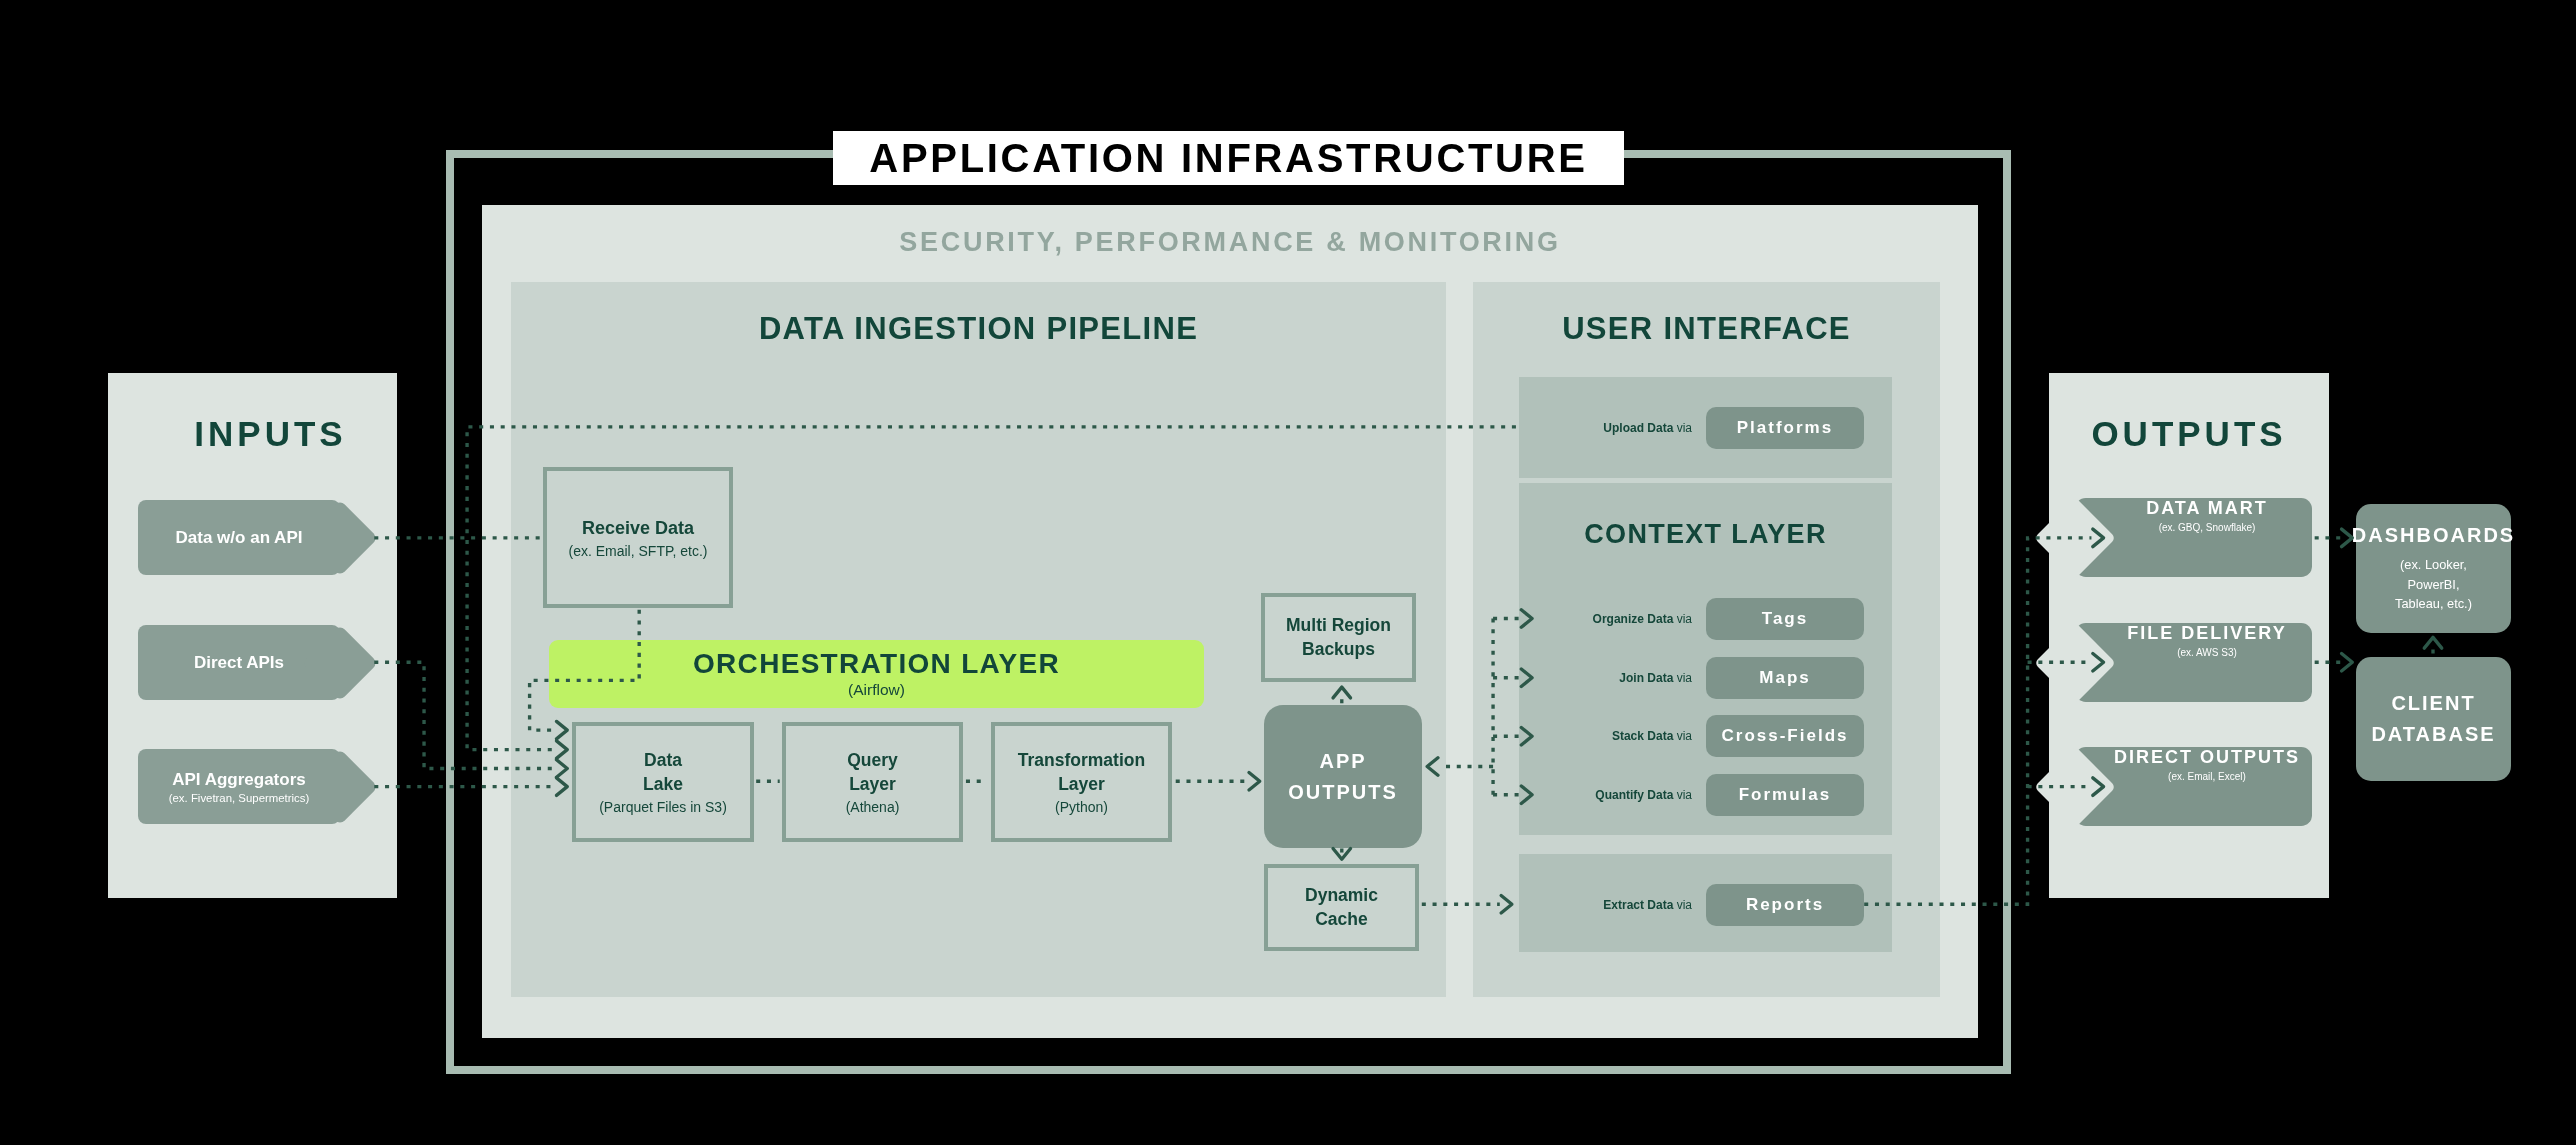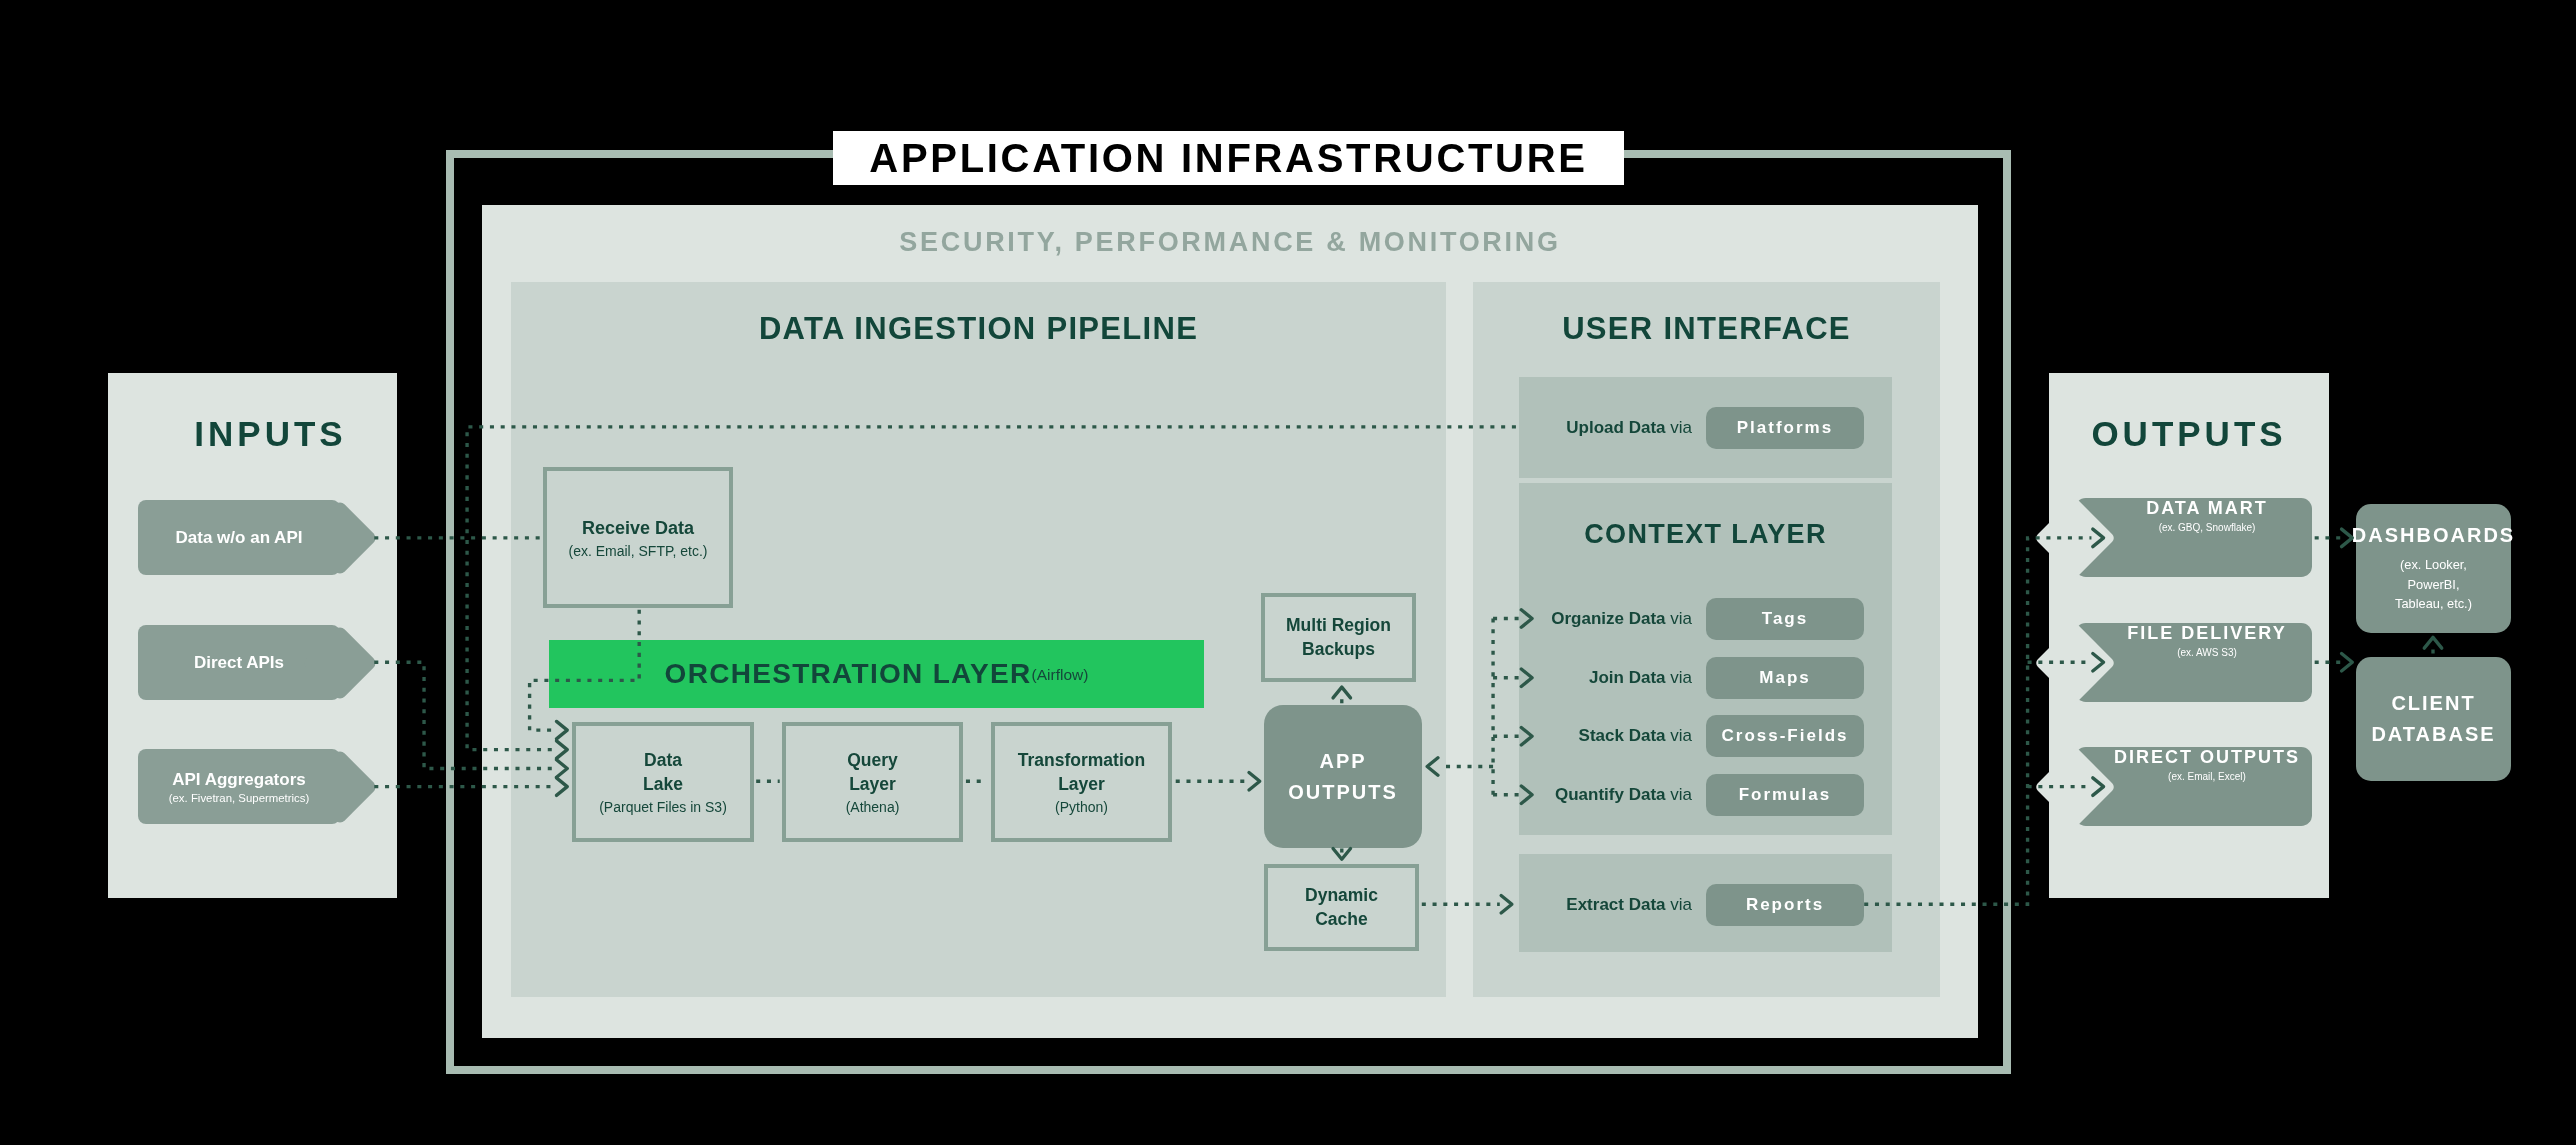--- a/index.html
+++ b/index.html
@@ -22,43 +22,43 @@
   .inputs-panel{left:108px;}
   .outputs-panel{left:2049px;width:280px;}
   .side-title{top:414px;font-size:35px;font-weight:700;letter-spacing:4px;color:#12463a;text-align:center;}
   
   .obox{border:4.7px solid #87a095;background:#c9d4cf;box-sizing:border-box;display:flex;flex-direction:column;
         align-items:center;justify-content:center;text-align:center;}
   .obox .main{font-size:17.5px;font-weight:700;line-height:1.35;white-space:pre-line;}
   .obox .sub{font-size:14px;margin-top:2.7px;}
   .receive-box{left:543px;top:467px;width:190px;height:141px;}
   .receive-box .main{font-size:18px;}
-  .orchestration{left:549px;top:640px;width:655px;height:68px;background:#22c55e;display:flex;
-                 align-items:center;justify-content:center;}
+  .orchestration{left:549px;top:640px;width:655px;height:68px;background:#bef264;display:flex;
+                 flex-direction:column;align-items:center;justify-content:center;border-radius:9px;}
   .orch-title{font-size:28px;font-weight:700;letter-spacing:1.3px;color:#12463a;line-height:1.05;}
   .orch-sub{font-size:15.5px;margin-top:2.7px;}
   .stage-box{top:722px;height:120px;}
   
   .dark-box{background:#7e948b;color:#ffffff;display:flex;flex-direction:column;align-items:center;
             justify-content:center;text-align:center;}
   .app-db{left:1264px;top:705px;width:158px;height:143px;border-radius:19px;}
   .dark-box .dtitle{font-size:20px;font-weight:700;letter-spacing:2px;line-height:1.55;white-space:pre-line;}
   .dashboards{left:2356px;top:504px;width:155px;height:129px;border-radius:15px;}
   .dashboards .dsub{font-size:12.8px;line-height:1.5;margin-top:9.4px;white-space:pre-line;}
   .client-db{left:2356px;top:657px;width:155px;height:124px;border-radius:15px;}
   .multi-region{left:1261px;top:593px;width:155px;height:89px;}
   .dyn-cache{left:1264px;top:864px;width:155px;height:87px;}
   
   .row-panel{left:1519px;width:373px;background:#b1c1ba;}
   .upload-row{top:377px;height:101px;}
   .context-panel{top:483px;height:352px;}
   .extract-row{top:854px;height:98px;}
   .context-title{left:1519px;top:519px;width:373px;text-align:center;font-size:27px;font-weight:700;
                  letter-spacing:1.3px;color:#12463a;}
-  .row-label{position:absolute;font-size:17px;color:#15473a;white-space:nowrap;transform:translateY(-50%);text-align:right;}
+  .row-label{position:absolute;font-size:12px;color:#15473a;white-space:nowrap;transform:translateY(-50%);text-align:right;}
   .row-label b{font-weight:700;}
   .pill{position:absolute;left:1706px;width:158px;height:42px;background:#7e948b;border-radius:10px;
         color:#fff;font-size:17px;font-weight:700;letter-spacing:2px;display:flex;align-items:center;
         justify-content:center;transform:translateY(-50%);}
   
   .in-arrow{left:138px;width:202px;height:75px;background:#8a9e96;border-radius:8px;color:#fff;
             display:flex;flex-direction:column;align-items:center;justify-content:center;text-align:center;}
   .in-arrow .tip{position:absolute;right:-27px;top:10.8px;width:54px;height:54px;background:#8a9e96;
                  transform:rotate(45deg);border-radius:6.7px;}
   .in-arrow .ilabel{font-size:17px;font-weight:700;position:relative;z-index:2;}

